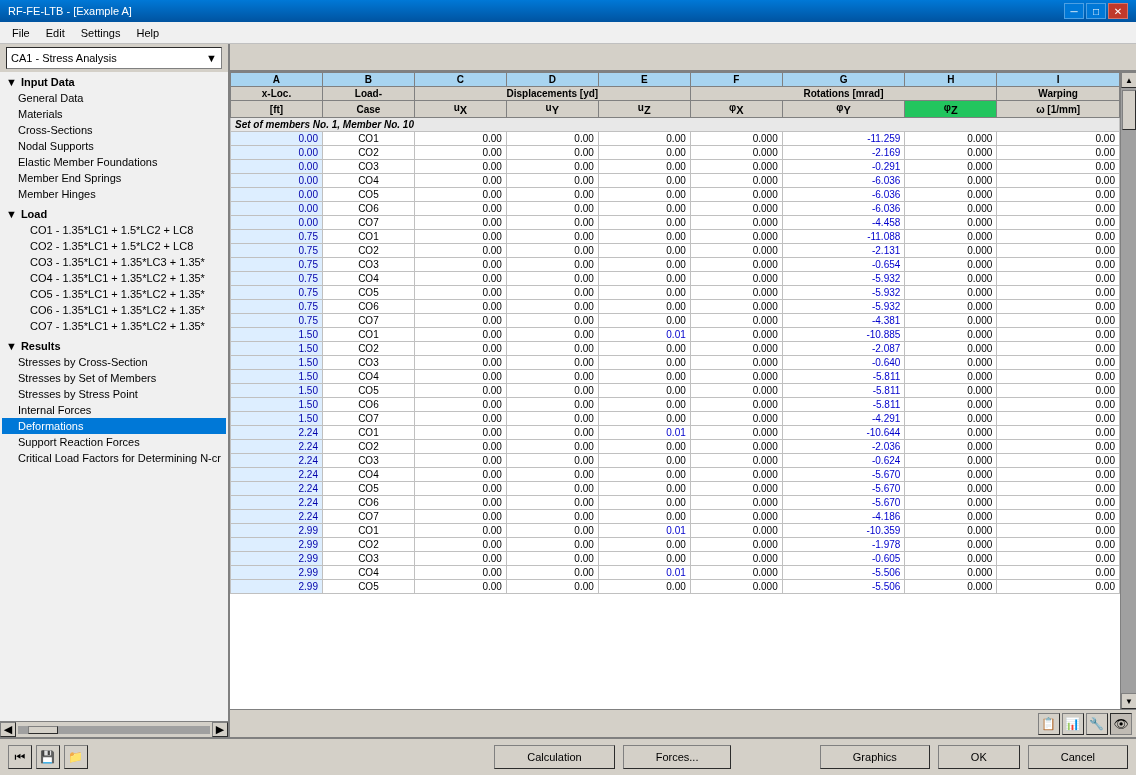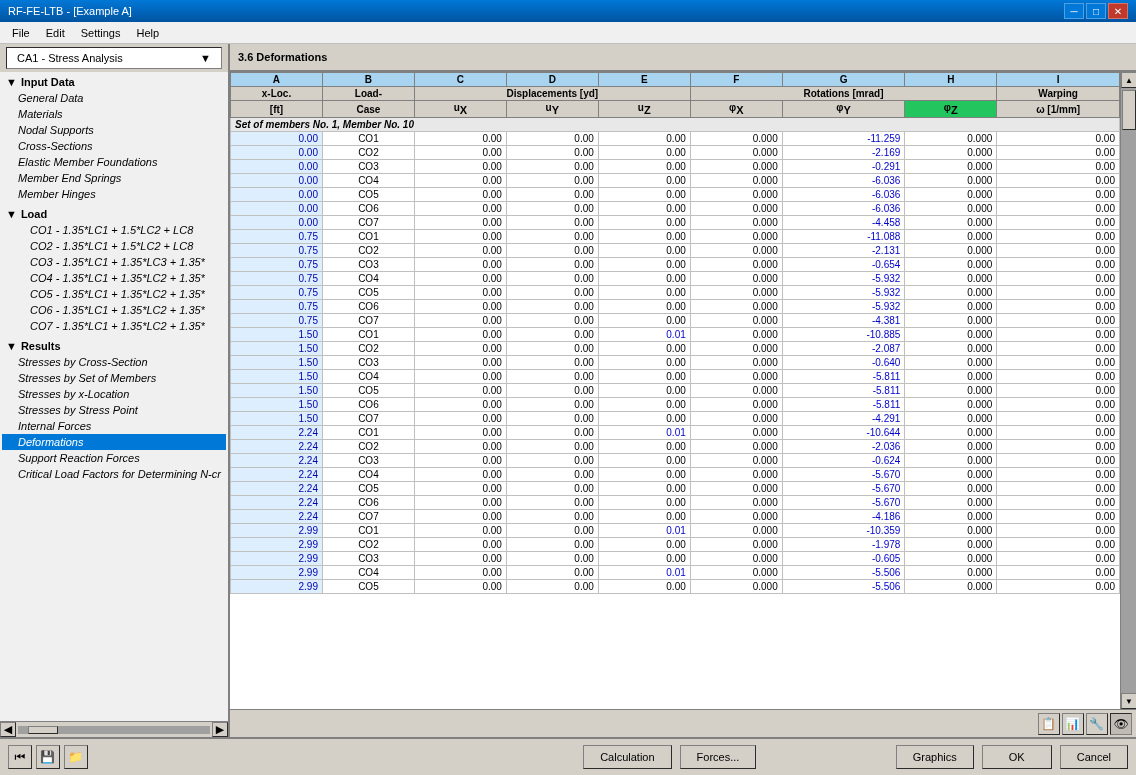--- a/index.html
+++ b/index.html
@@ -59,21 +59,20 @@
       flex-direction: column;
       overflow: hidden;
     }
     .tree-container { flex: 1; overflow-y: auto; padding: 2px; }
     .tree-item {
       padding: 2px 4px 2px 16px;
       cursor: pointer;
       white-space: nowrap;
       overflow: hidden;
       text-overflow: ellipsis;
-      font-style: italic;
     }
     .tree-item.selected { background: #0078d7; color: white; }
     .tree-item.level2 { padding-left: 28px; }
     .tree-section-header { padding: 2px 4px; font-weight: bold; display: flex; align-items: center; gap: 4px; }
 
     
     .left-scroll {
       height: 16px;
       background: #d4d0c8;
       border-top: 1px solid #808080;
@@ -165,21 +164,21 @@
       background: #d4d0c8;
       border-top: 2px solid #808080;
       display: flex;
       align-items: center;
       padding: 0 8px;
       gap: 8px;
     }
     .footer-left { display: flex; align-items: center; gap: 4px; flex: 1; }
     .footer-btn {
       height: 24px;
-      padding: 2px 16px;
+      padding: 2px 32px;
       background: #d4d0c8;
       border: 1px outset #808080;
       cursor: pointer;
       display: flex; align-items: center; justify-content: center;
       font-size: 11px;
     }
     .footer-btn.primary { min-width: 70px; }
     .footer-icon-btn {
       width: 24px; height: 24px;
       background: #d4d0c8;
@@ -196,21 +195,21 @@
       background: #d4d0c8;
       border-bottom: 2px solid #808080;
       height: 28px;
       padding: 0 6px;
     }
     .dropdown-select {
       width: 220px;
       height: 22px;
       background: white;
       border: 1px inset #808080;
-      padding: 1px 10px;
+      padding: 1px 4px;
       display: flex;
       align-items: center;
       justify-content: space-between;
       cursor: pointer;
     }
 
     
     .v-scrollbar {
       width: 16px;
       background: #d4d0c8;
@@ -260,38 +259,35 @@
   <div class="menu-item">Help</div>
 </div>
 
 <div style="display:flex; height:28px; border-bottom: 2px solid #808080;">
   <div class="top-area" style="width:230px; border-right:2px solid #808080; border-bottom:none;">
     <div class="dropdown-select">
       <span>CA1 - Stress Analysis</span>
       <span>▼</span>
     </div>
   </div>
-  <div class="right-header" style="flex:1; border-bottom:none;">
-    <span>3.6 Deformations</span>
-  </div>
 </div>
 
 <div class="main-layout">
 
   <div class="left-panel">
     <div class="tree-container">
 
       <div class="tree-section-header">
         <span>▼</span>
         <span>Input Data</span>
       </div>
       <div class="tree-item">General Data</div>
       <div class="tree-item">Materials</div>
+      <div class="tree-item">Cross-Sections</div>
       <div class="tree-item">Nodal Supports</div>
-      <div class="tree-item">Cross-Sections</div>
       <div class="tree-item">Elastic Member Foundations</div>
       <div class="tree-item">Member End Springs</div>
       <div class="tree-item">Member Hinges</div>
 
       <div class="tree-section-header" style="margin-top:4px;">
         <span>▼</span>
         <span>Load</span>
       </div>
       <div class="tree-item level2">CO1 - 1.35*LC1 + 1.5*LC2 + LC8</div>
       <div class="tree-item level2">CO2 - 1.35*LC1 + 1.5*LC2 + LC8</div>
@@ -300,21 +296,20 @@
       <div class="tree-item level2">CO5 - 1.35*LC1 + 1.35*LC2 + 1.35*</div>
       <div class="tree-item level2">CO6 - 1.35*LC1 + 1.35*LC2 + 1.35*</div>
       <div class="tree-item level2">CO7 - 1.35*LC1 + 1.35*LC2 + 1.35*</div>
 
       <div class="tree-section-header" style="margin-top:4px;">
         <span>▼</span>
         <span>Results</span>
       </div>
       <div class="tree-item">Stresses by Cross-Section</div>
       <div class="tree-item">Stresses by Set of Members</div>
-      <div class="tree-item">Stresses by x-Location</div>
       <div class="tree-item">Stresses by Stress Point</div>
       <div class="tree-item">Internal Forces</div>
       <div class="tree-item selected">Deformations</div>
       <div class="tree-item">Support Reaction Forces</div>
       <div class="tree-item">Critical Load Factors for Determining N-cr</div>
     </div>
 
     <div class="left-scroll">
       <div class="scroll-arrow">◀</div>
       <div class="scroll-track">

